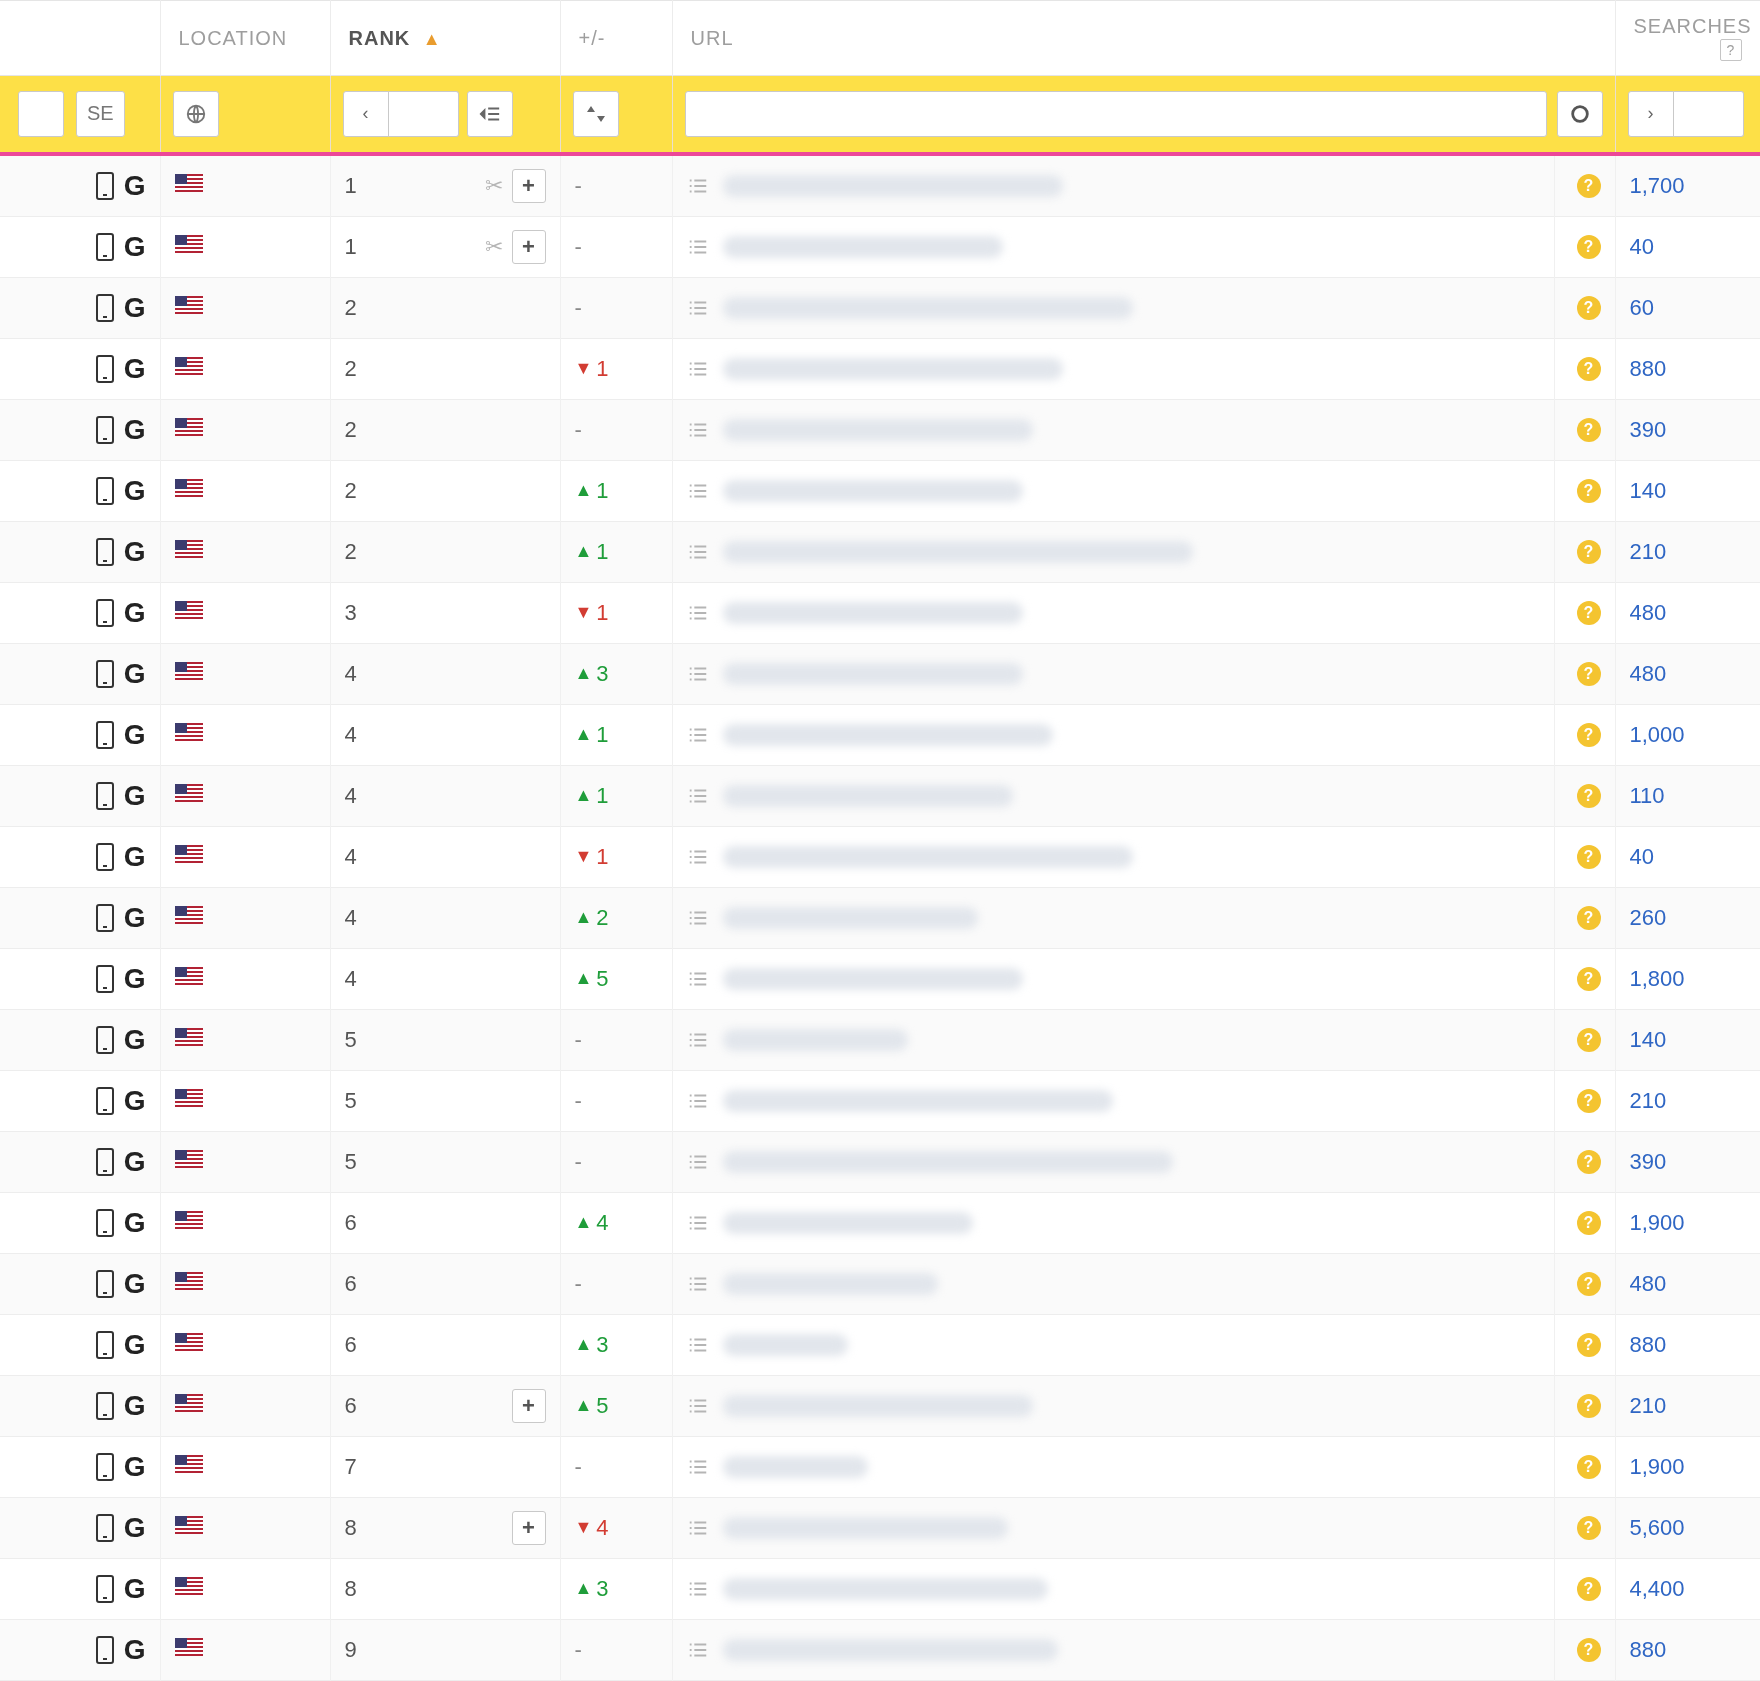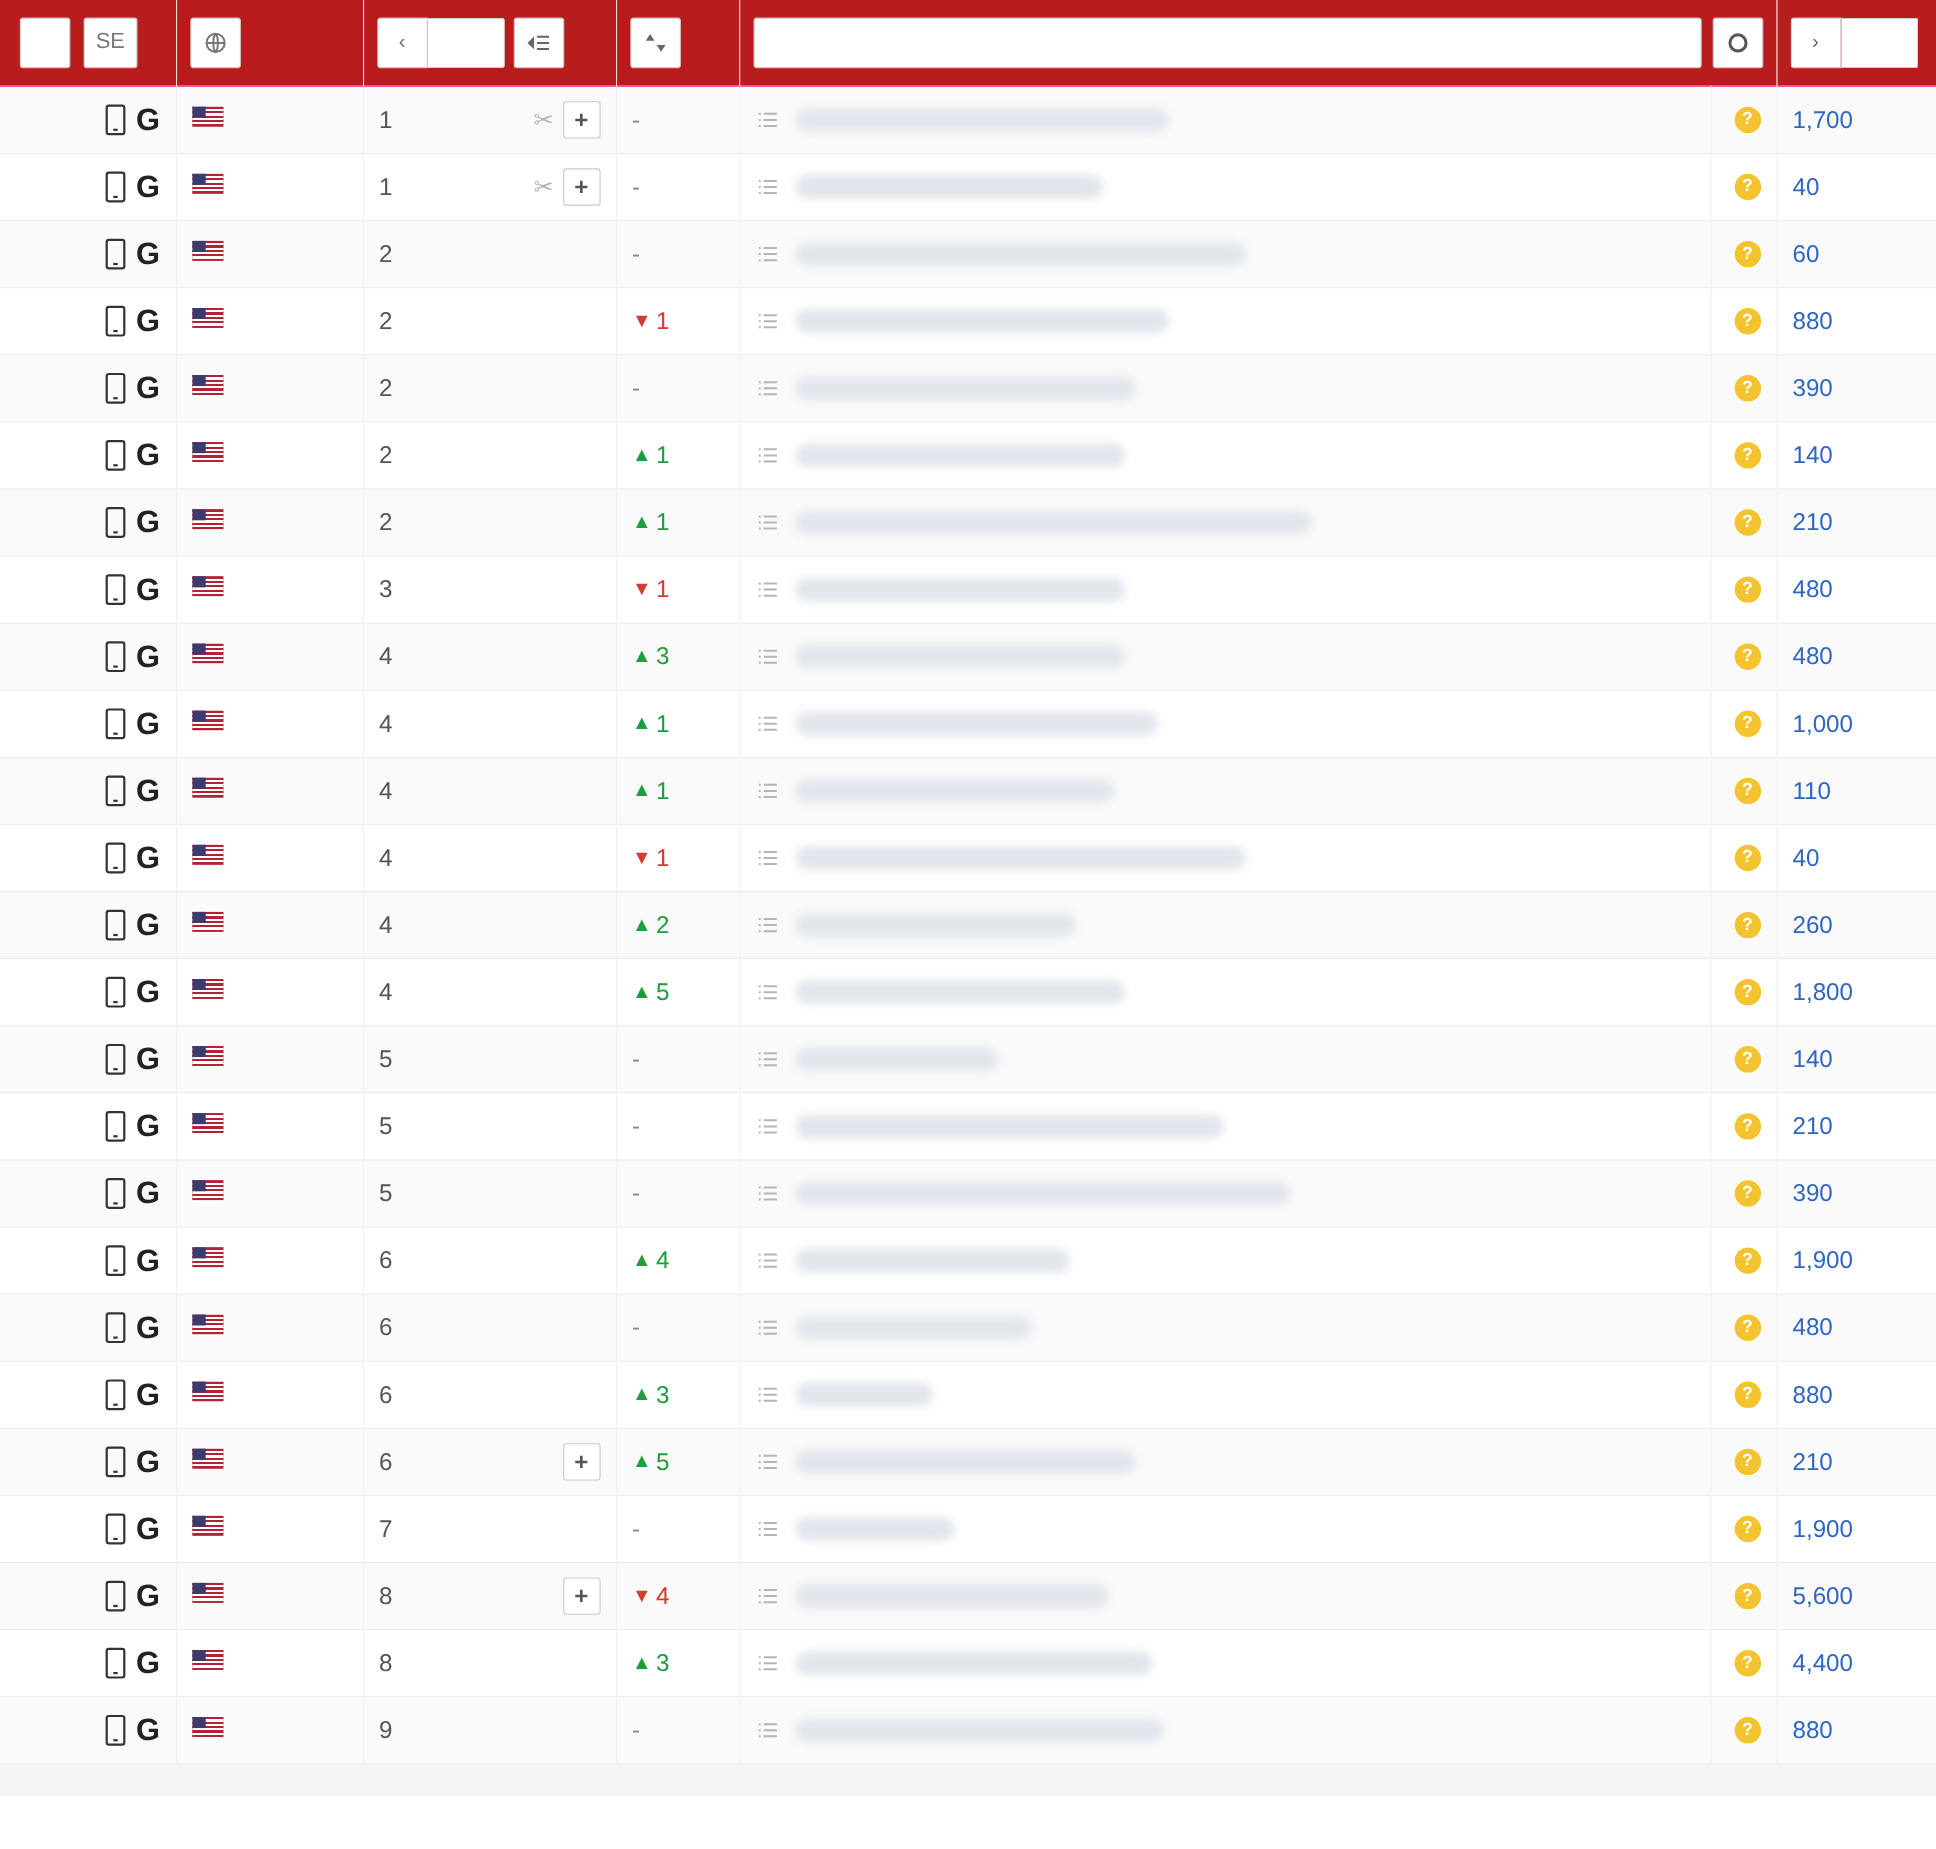--- a/index.html
+++ b/index.html
@@ -18,21 +18,21 @@
   
   .hdr { height: 75px; border-top: 1px solid #e5e5e5; border-bottom: 1px solid #e5e5e5; }
   .hdr th { font-weight: 500; font-size: 20px; letter-spacing: 1px; color: #9e9e9e; text-align: left; border-left: 1px solid #ececec; padding: 0 18px; }
   .hdr th:first-child { border-left: none; }
   .hdr .sorted { color: #555; font-weight: 600; }
   .hdr .sort-caret { color: #e99c2e; font-size: 18px; margin-left: 6px; }
   .hdr .searches-wrap { text-align: right; }
   .help-box { display: inline-block; width: 22px; height: 22px; border: 1px solid #c5c5c5; border-radius: 2px; line-height: 20px; text-align: center; font-size: 14px; color: #9e9e9e; margin-left: 8px; vertical-align: middle; }
 
   
-  .filters { background: #b91c1c; height: 78px; border-bottom: 1px solid #ec4899; }
+  .filters { background: #fde047; height: 78px; border-bottom: 4px solid #ec4899; }
   .filters td { border-left: 1px solid #eadfce; padding: 0 12px; }
   .filters td:first-child { border-left: none; }
 
   .btn { display: inline-flex; align-items: center; justify-content: center; height: 46px; min-width: 46px; background: #fff; border: 1px solid #c9c9c9; border-radius: 3px; font-size: 18px; color: #666; padding: 0 10px; cursor: pointer; }
   .btn + .btn { margin-left: 6px; }
   .se-text { font-family: Arial; font-size: 20px; color: #777; }
 
   .rank-filter { display: flex; gap: 8px; }
   .rank-input-group { display:flex; }
   .rank-input-group .btn { border-radius: 3px 0 0 3px; }
@@ -93,20 +93,34 @@
     <col class="col-device">
       <col class="col-location">
       <col class="col-rank">
       <col class="col-change">
       <col class="col-url">
       <col style="width:60px">
       <col class="col-search">
   </colgroup>
 
   <tbody>
+      <tr class="hdr">
+    <th></th>
+    <th>LOCATION</th>
+    <th class="sorted">
+      <span>RANK</span>
+      <span class="sort-caret">▲</span>
+    </th>
+    <th>+/-</th>
+    <th colspan="2">URL</th>
+    <th class="searches-wrap">
+      <span>SEARCHES</span>
+      <span class="help-box">?</span>
+    </th>
+  </tr>
 
   <tr class="filters">
     <td>
       <div style="display:flex; gap:6px; justify-content:flex-start; padding-left:6px">
         <button class="btn">
           <span class="mobile-icon" style="width:14px;height:22px;border-width:2px"></span>
         </button>
         <button class="btn">
           <span class="se-text">SE</span>
         </button>

